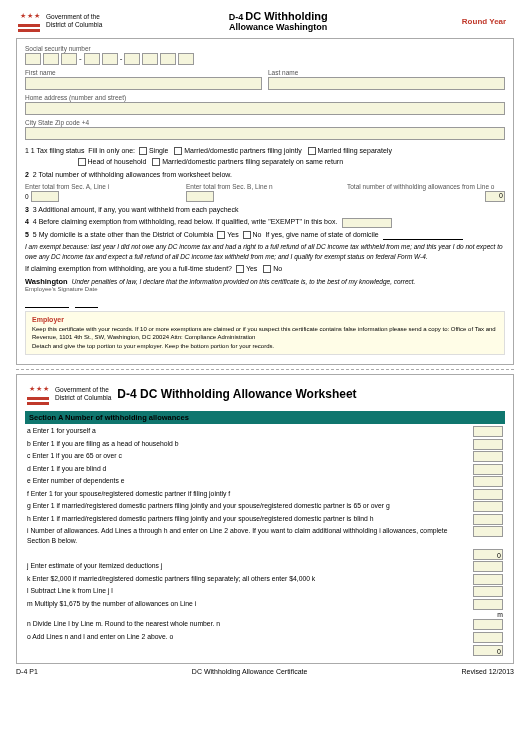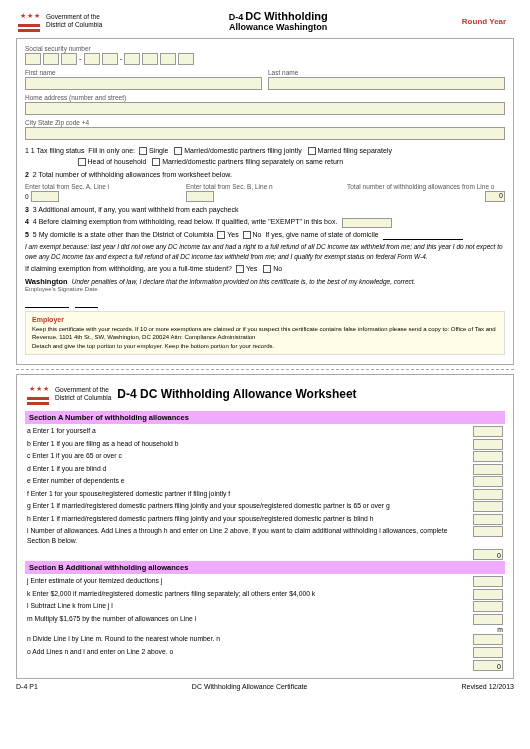--- a/index.html
+++ b/index.html
@@ -254,21 +254,21 @@
       align-items: center;
       gap: 6px;
       margin-bottom: 4px;
     }
     .ws-title {
       font-size: 12px;
       font-weight: bold;
     }
 
     .section-header {
-      background: #f0abfc;
+      background: #0f766e;
       font-size: 7.5px;
       font-weight: bold;
       padding: 2px 4px;
       margin-bottom: 2px;
     }
 
     .ws-row {
       display: flex;
       align-items: flex-start;
       justify-content: space-between;
@@ -540,21 +540,20 @@
       </div>
       <div class="ws-row">
         <span class="ws-row-text">i Number of allowances.  Add Lines a through h and enter on Line 2 above.  If you want to claim additional withholding i allowances, complete Section B below.</span>
         <div class="ws-input"></div>
       </div>
       <div class="ws-total-row">
         <div class="ws-input-0">0</div>
       </div>
     </div>
 
-    <div class="section-header">Section B  Additional withholding allowances</div>
 
     <div>
       <div class="ws-row">
         <span class="ws-row-text">j Enter estimate of your itemized deductions  j</span>
         <div class="ws-input"></div>
       </div>
       <div class="ws-row">
         <span class="ws-row-text">k Enter $2,000 if married/registered domestic partners filing separately; all others enter $4,000  k</span>
         <div class="ws-input"></div>
       </div>

